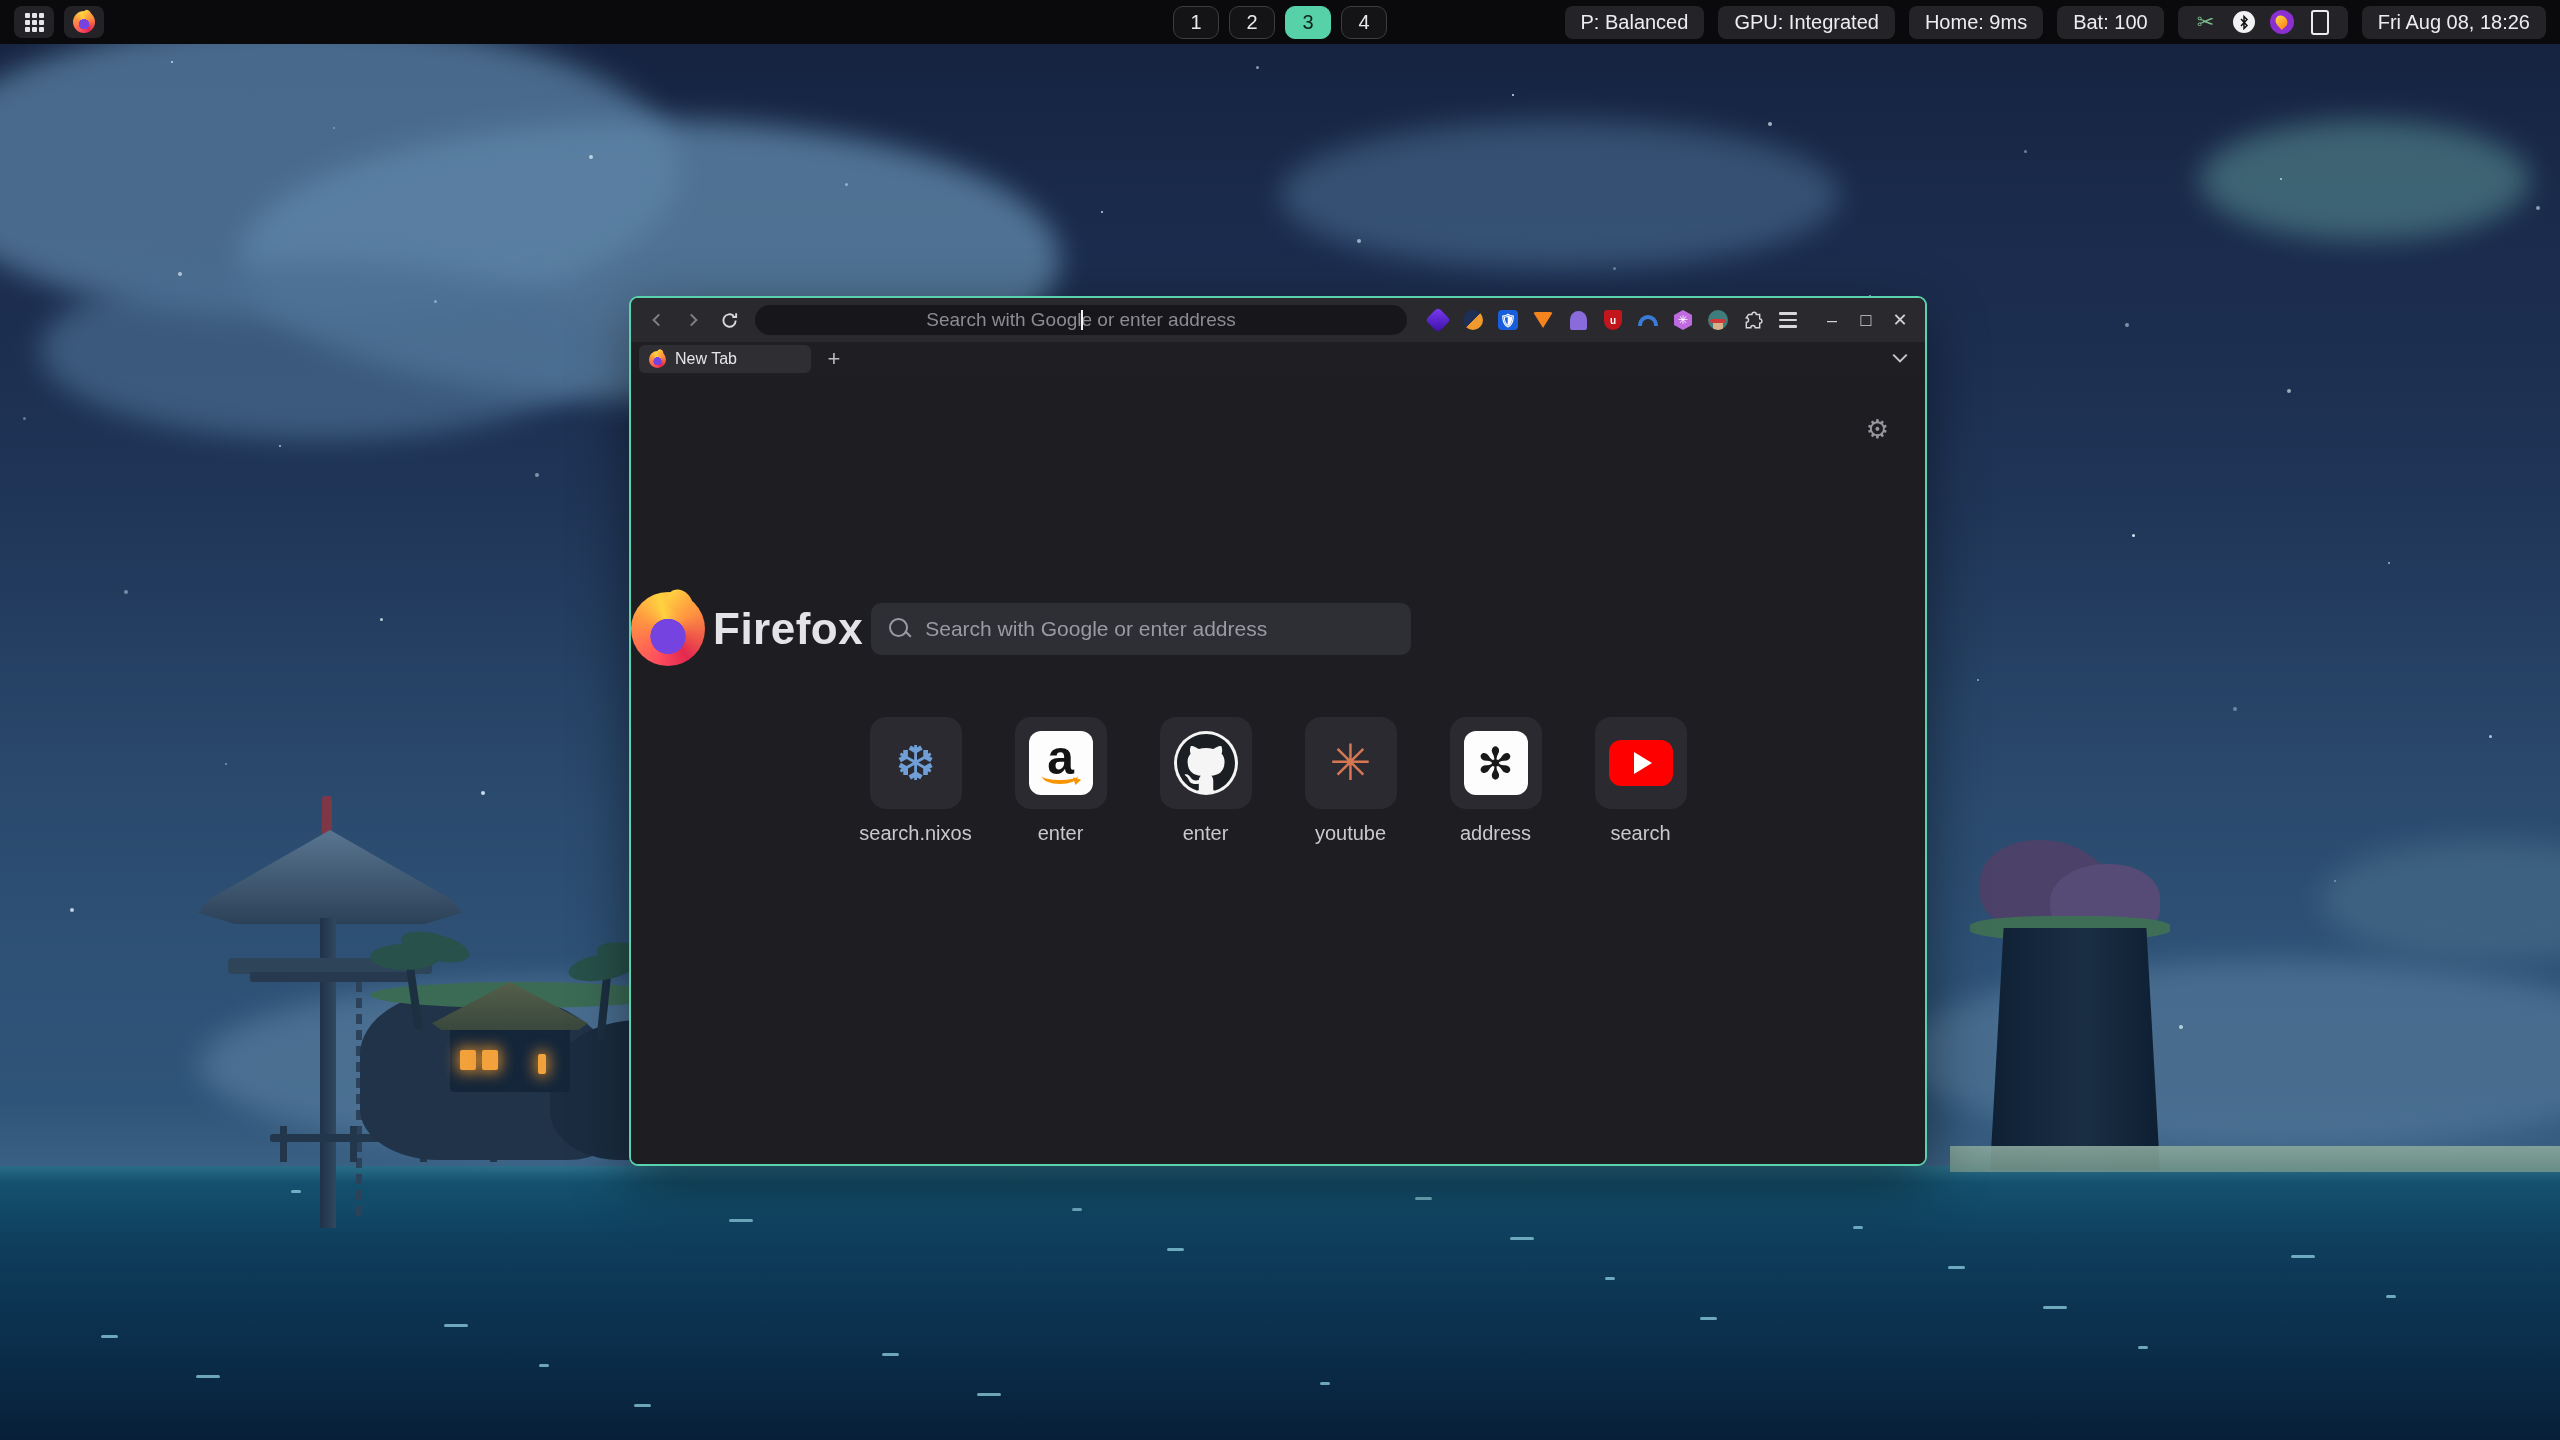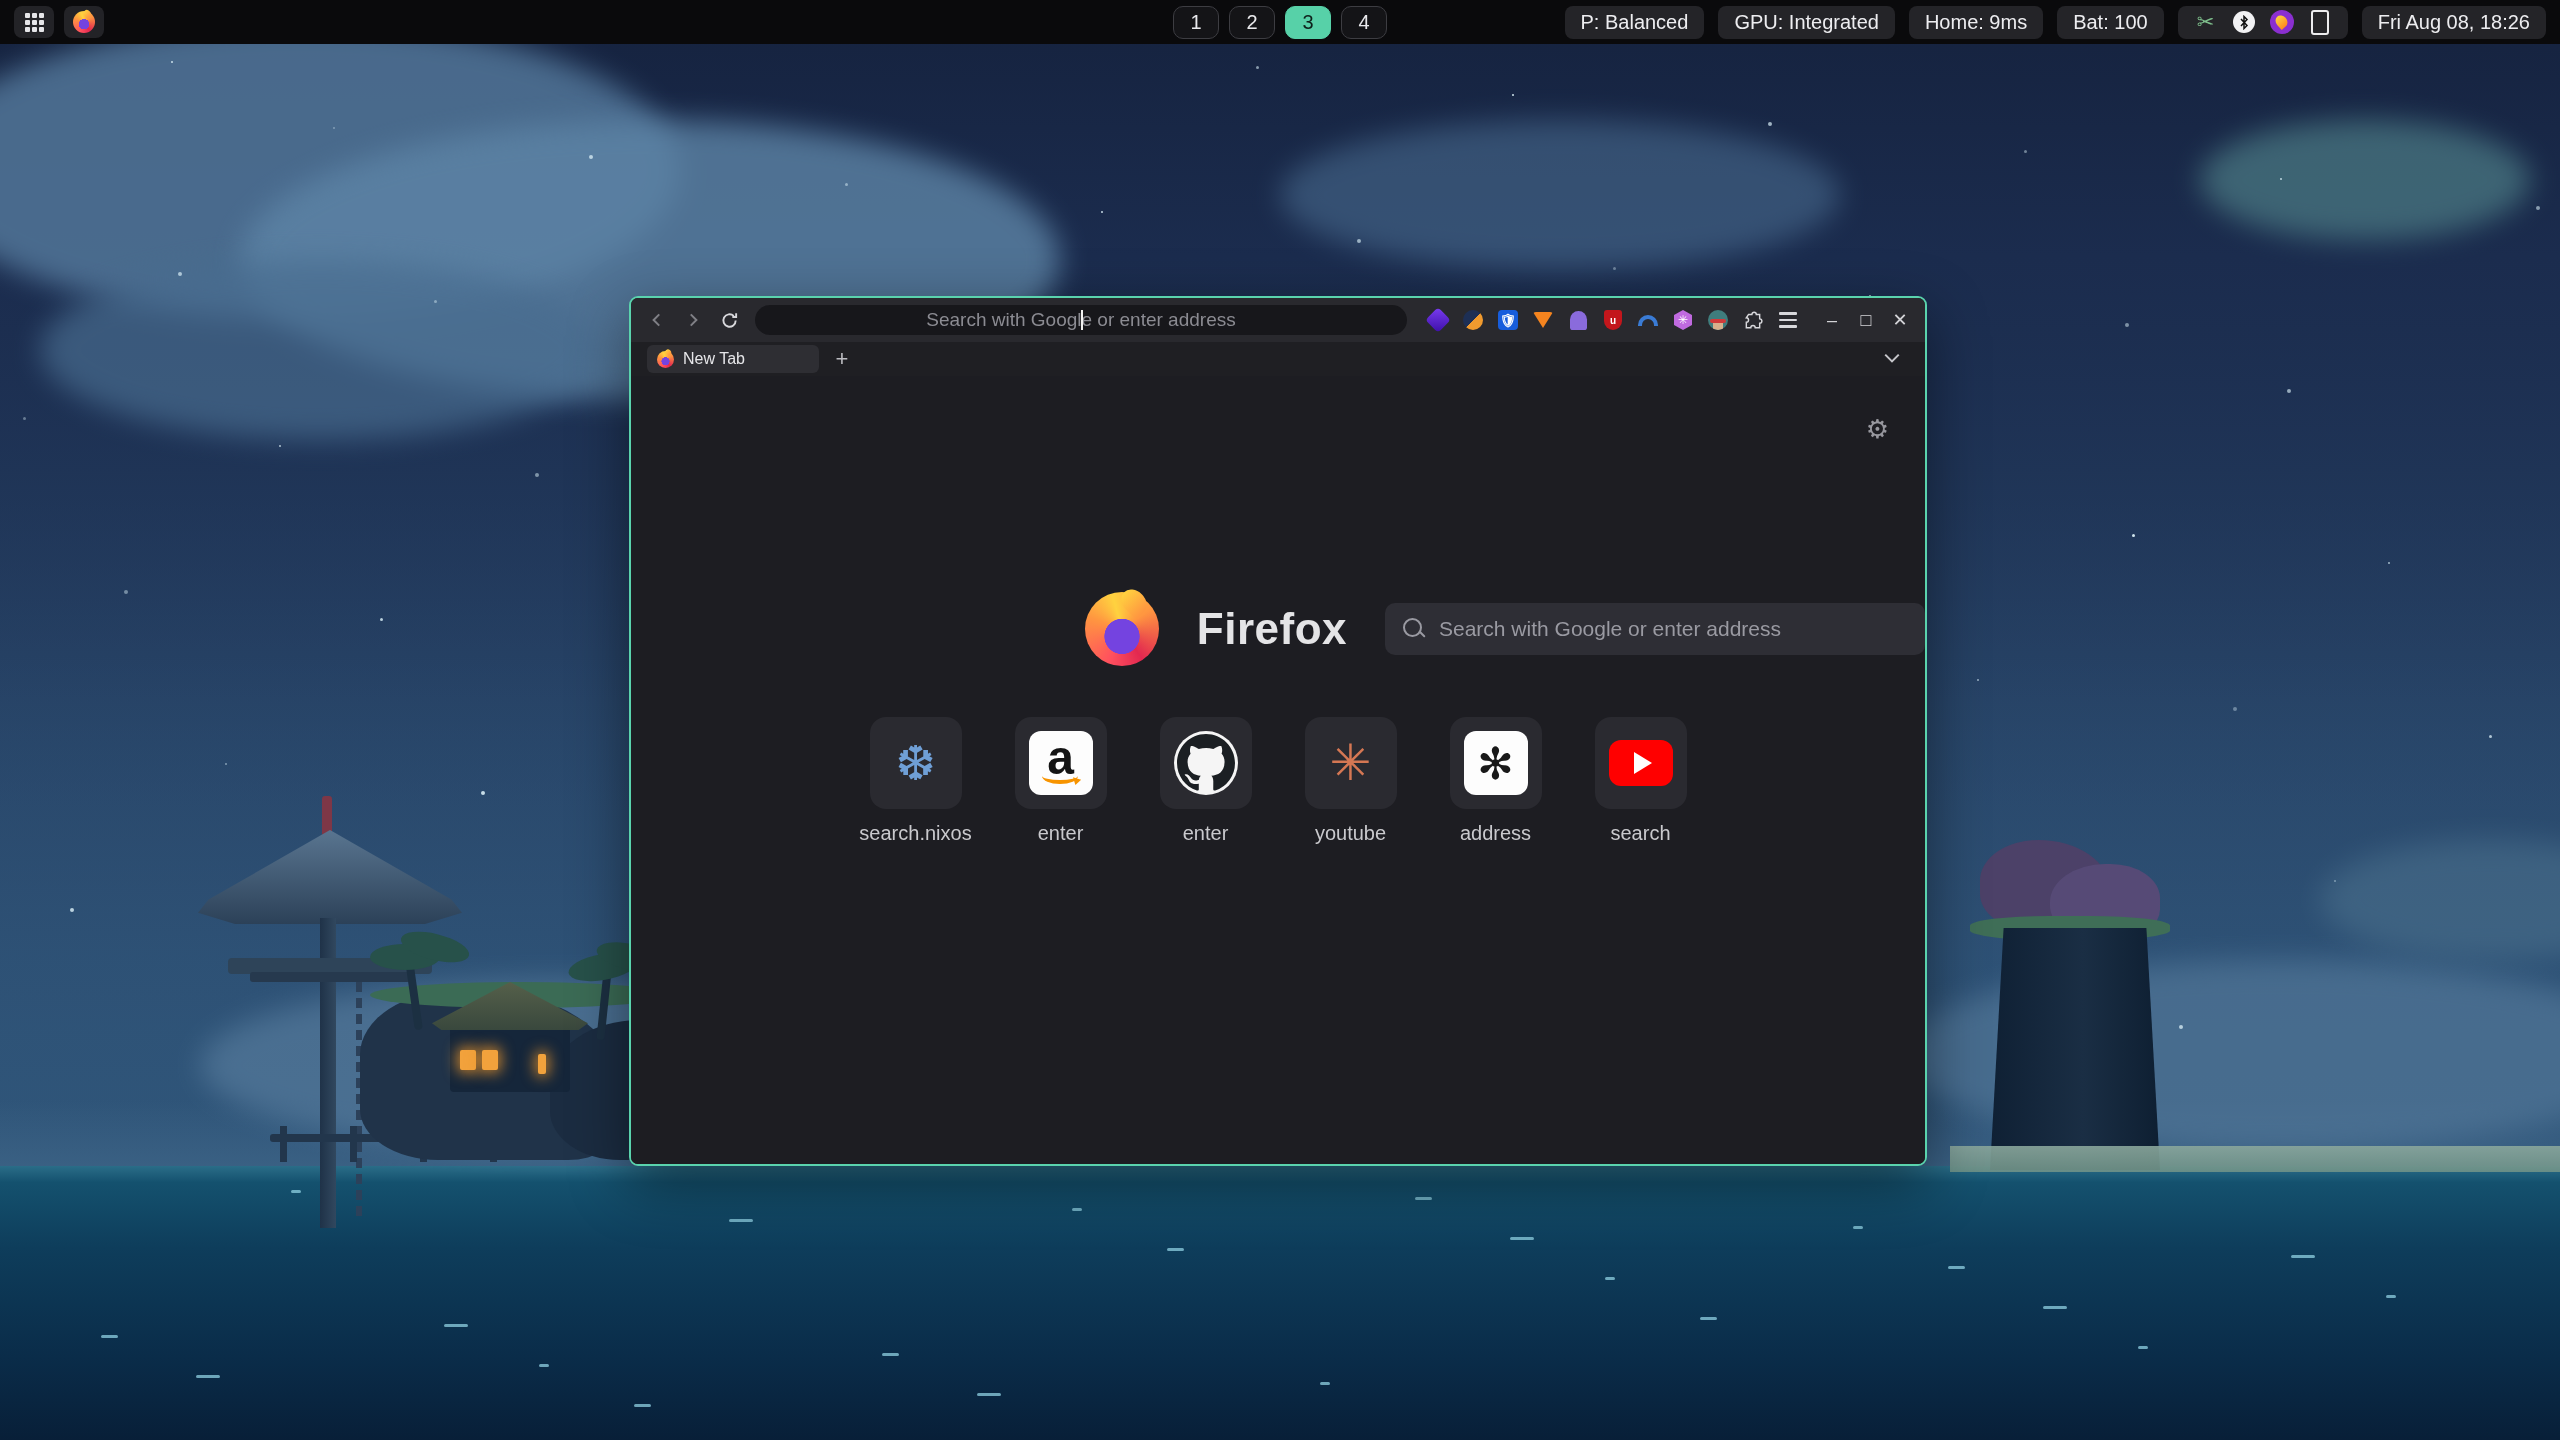--- a/index.html
+++ b/index.html
@@ -90,29 +90,29 @@
   .arc{width:20px;height:11px;border:4px solid #3a7bd5;border-bottom:none;border-radius:12px 12px 0 0;box-sizing:border-box;}
   .hexa{width:20px;height:20px;background:#c06ae0;clip-path:polygon(50% 0,95% 25%,95% 75%,50% 100%,5% 75%,5% 25%);display:flex;align-items:center;justify-content:center;color:#fff;font-size:12px;}
   .avatarx{width:20px;height:20px;border-radius:50%;background:#3f7d7d;position:relative;overflow:hidden;}
   .avatarx i{position:absolute;left:2px;top:9px;width:16px;height:4px;background:#d03a3a;border-radius:2px;}
   .avatarx u{position:absolute;left:5px;top:13px;width:10px;height:7px;background:#d8b08c;}
   .menu-bars{display:flex;flex-direction:column;gap:4px;}
   .menu-bars i{width:18px;height:2.4px;background:#d8d8dc;border-radius:1px;}
   .winctl{display:flex;align-items:center;gap:4px;margin-left:8px;}
   .winctl span{width:30px;height:28px;display:flex;align-items:center;justify-content:center;color:#d3d3d7;font-size:18px;}
 
-  .tabbar{height:34px;background:#1f1f23;display:flex;align-items:center;padding:0 16px;gap:10px;}
+  .tabbar{height:34px;background:#1f1f23;display:flex;align-items:center;padding:0 8px;gap:10px;}
   .tab{width:172px;height:28px;background:#2e2e33;border-radius:6px;display:flex;align-items:center;padding:0 10px;gap:9px;box-sizing:border-box;}
   .tab .tlabel{color:#e6e6e9;font-size:16px;}
   .newtab-btn{color:#bcbcc1;font-size:22px;width:26px;text-align:center;}
   .tab-chevron{margin-left:auto;margin-right:8px;}
 
   .content{position:relative;height:788px;background:#1d1d22;}
   .gear{position:absolute;top:38px;right:36px;color:#97979e;font-size:26px;}
-  .hero{position:absolute;left:0;top:216px;width:100%;display:flex;align-items:center;justify-content:flex-end;gap:38px;}
+  .hero{position:absolute;left:0;top:216px;width:100%;display:flex;align-items:center;justify-content:flex-start;gap:8px;}
   .wordmark{color:#e4e4e6;font-size:44px;font-weight:bold;letter-spacing:.5px;}
   .pagesearch{position:relative;width:540px;height:52px;}
   .pagesearch input{width:100%;height:100%;box-sizing:border-box;background:#2e2e35;border:none;border-radius:10px;padding:0 18px 0 54px;color:#d9d9de;font-size:21px;font-family:"Liberation Sans",sans-serif;outline:none;}
   .pagesearch input::placeholder{color:#9a9aa2;}
   .mag{position:absolute;left:18px;top:15px;width:15px;height:15px;border:2.4px solid #9a9aa2;border-radius:50%;}
   .mag:after{content:"";position:absolute;left:13px;top:13px;width:8px;height:2.4px;background:#9a9aa2;transform:rotate(45deg);border-radius:2px;}
 
   .tiles{position:absolute;left:0;top:341px;width:100%;display:flex;justify-content:center;gap:53px;}
   .tilewrap{display:flex;flex-direction:column;align-items:center;width:92px;}
   .tile{width:92px;height:92px;border-radius:16px;background:#2a2a30;display:flex;align-items:center;justify-content:center;}

